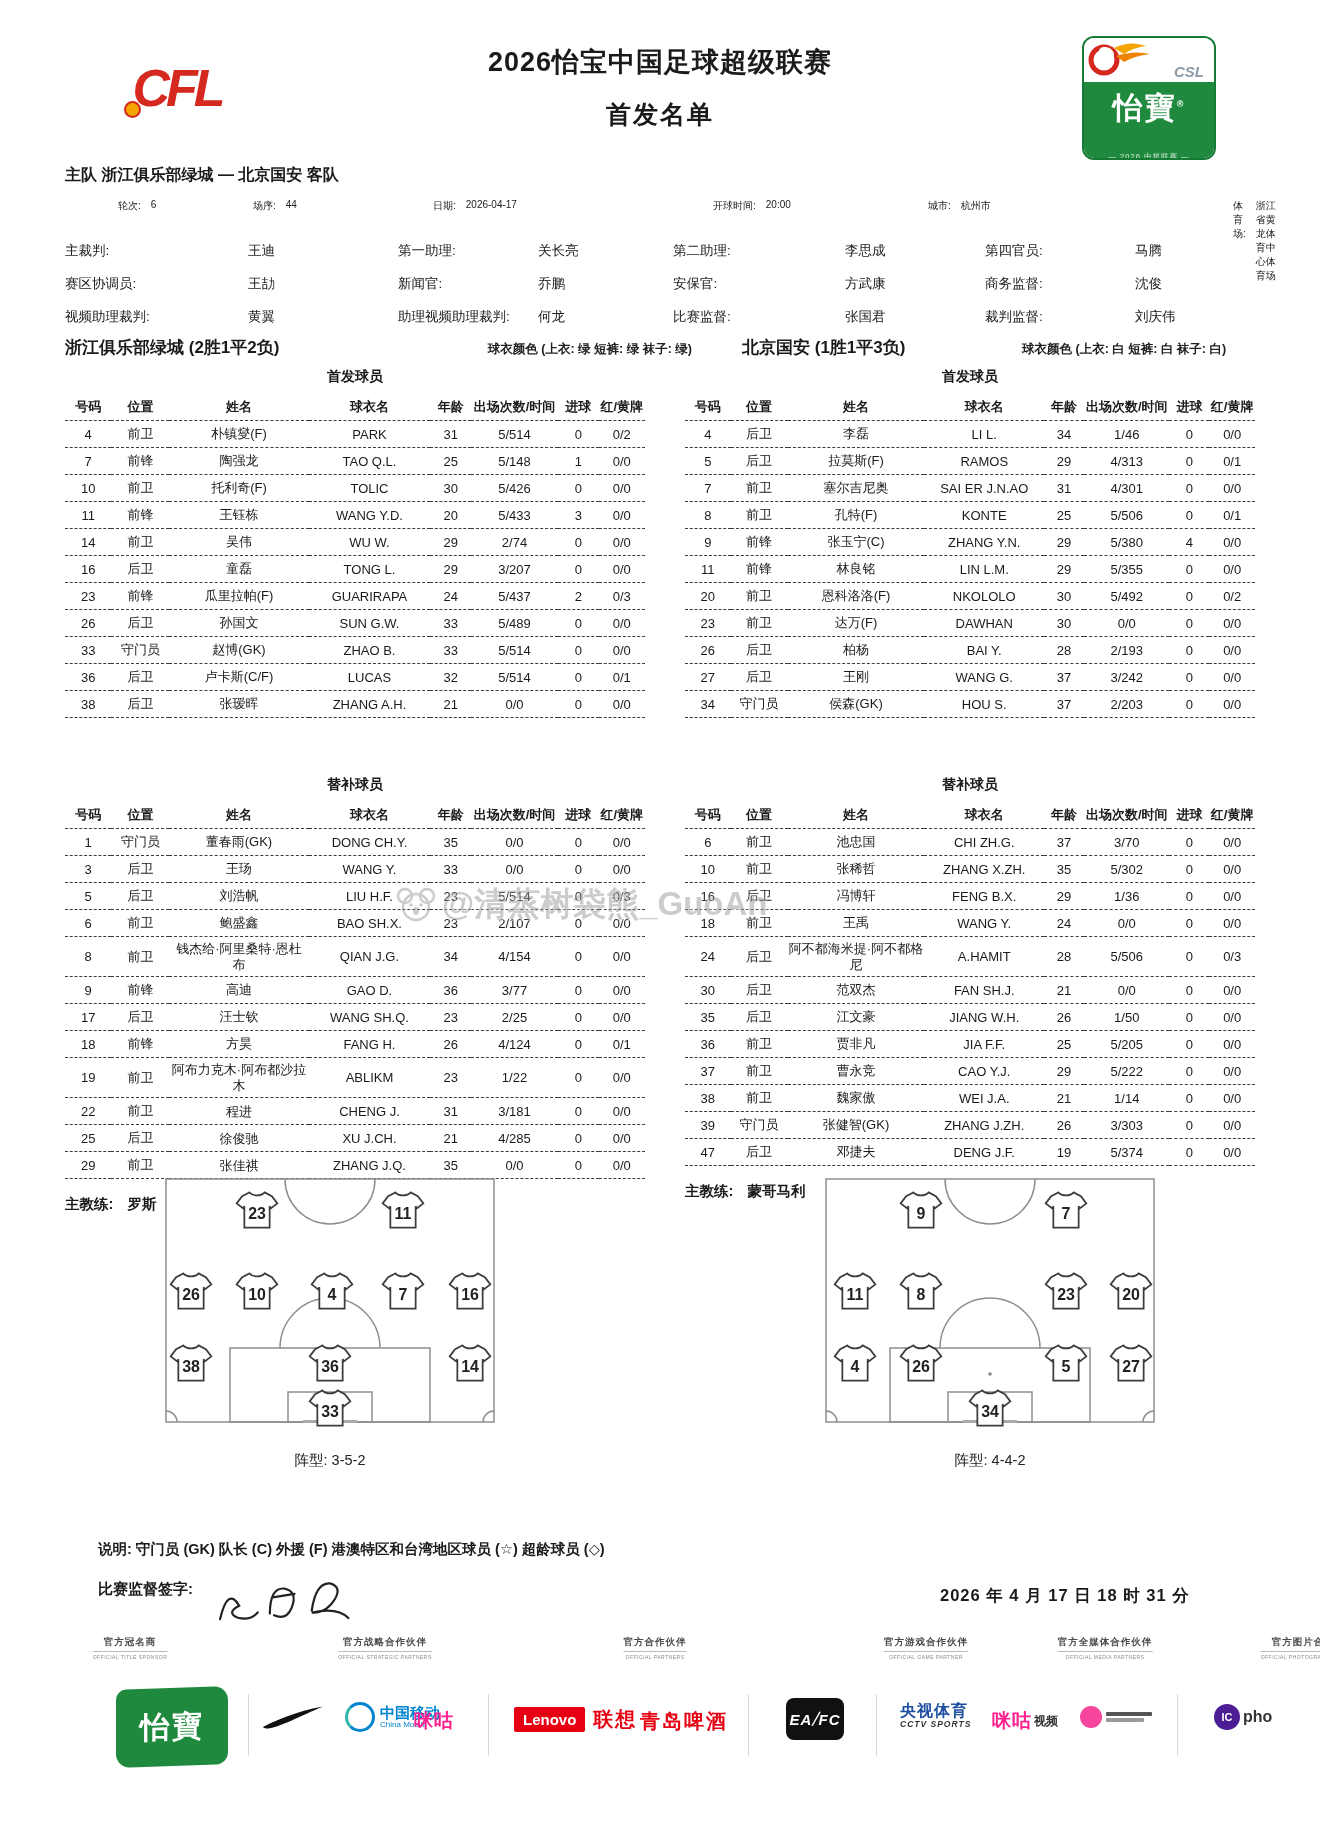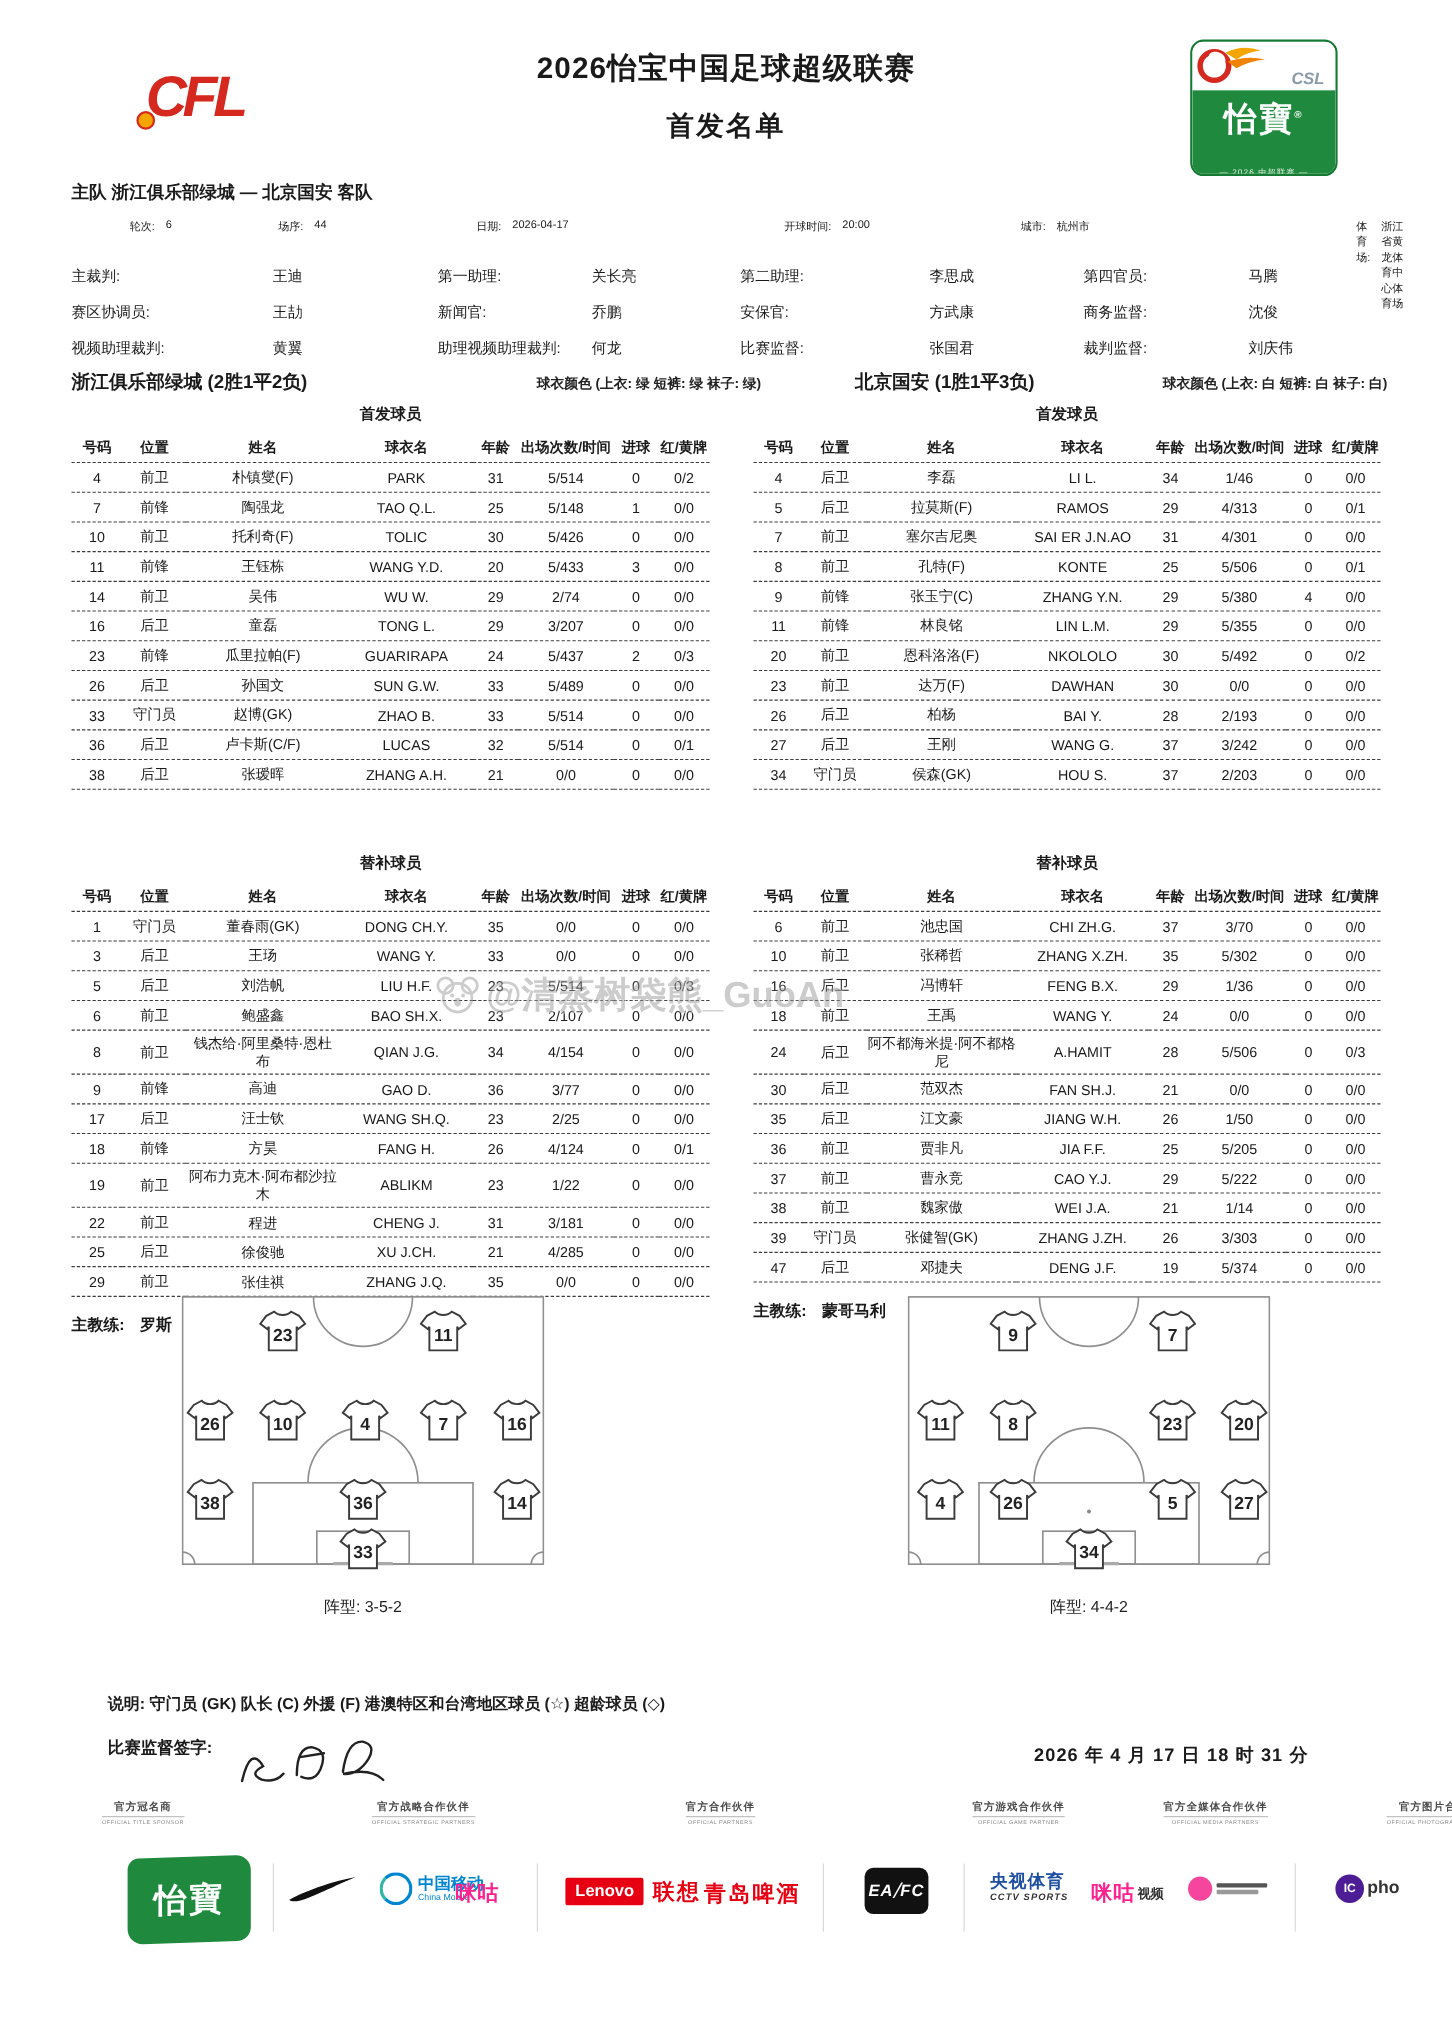--- a/index.html
+++ b/index.html
@@ -34,21 +34,21 @@
   .info-item:nth-child(5){width:305px;} .info-item:nth-child(6){flex:1;}
   .officials{left:65px;right:40px;top:234px;font-size:13.5px;}
   .off-row{display:grid;grid-template-columns:183px 150px 140px 135px 172px 140px 150px auto;
            height:33px;align-items:center;}
 
   
   .teamhdr{left:65px;right:40px;top:336px;display:flex;align-items:baseline;}
   .thname{font-size:17px;font-weight:bold;}
   .thkit{font-size:12.5px;font-weight:bold;color:#222;}
   .thname.home{width:292px;} .thkit.home{width:335px;text-align:right;}
-  .thname.away{width:280px;margin-left:85px;} .thkit.away{flex:1;}
+  .thname.away{width:280px;margin-left:50px;} .thkit.away{flex:1;}
 
   
   .cols{left:65px;top:362px;width:1192px;display:flex;gap:40px;}
   .col{width:580px;} .col.right{width:570px;}
   .seclabel{font-size:14px;font-weight:bold;margin:6px 0 8px 0;text-align:center;}
   .subslabel{margin-top:58px;}
   table.tbl{width:100%;border-collapse:collapse;table-layout:fixed;font-size:13px;}
   .tbl th{font-weight:bold;padding:4px 1px;border-bottom:1.5px dashed #3c3c3c;white-space:nowrap;}
   .tbl td{text-align:center;padding:4px 1px;border-bottom:1.5px dashed #3c3c3c;white-space:nowrap;}
   .tbl td.name{white-space:normal;line-height:1.2;}

